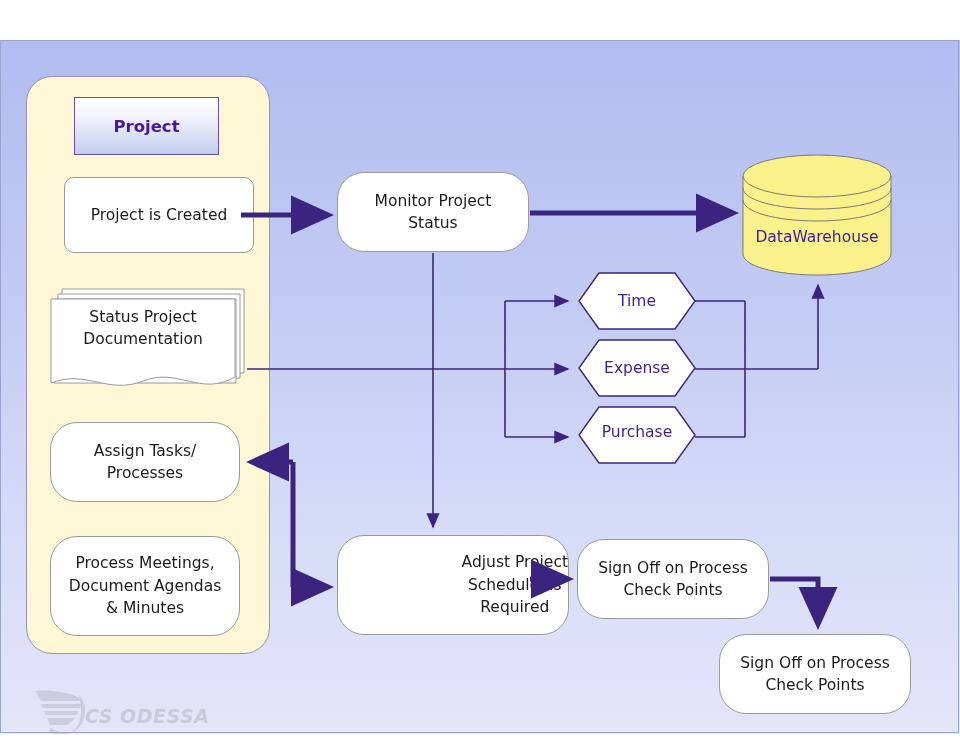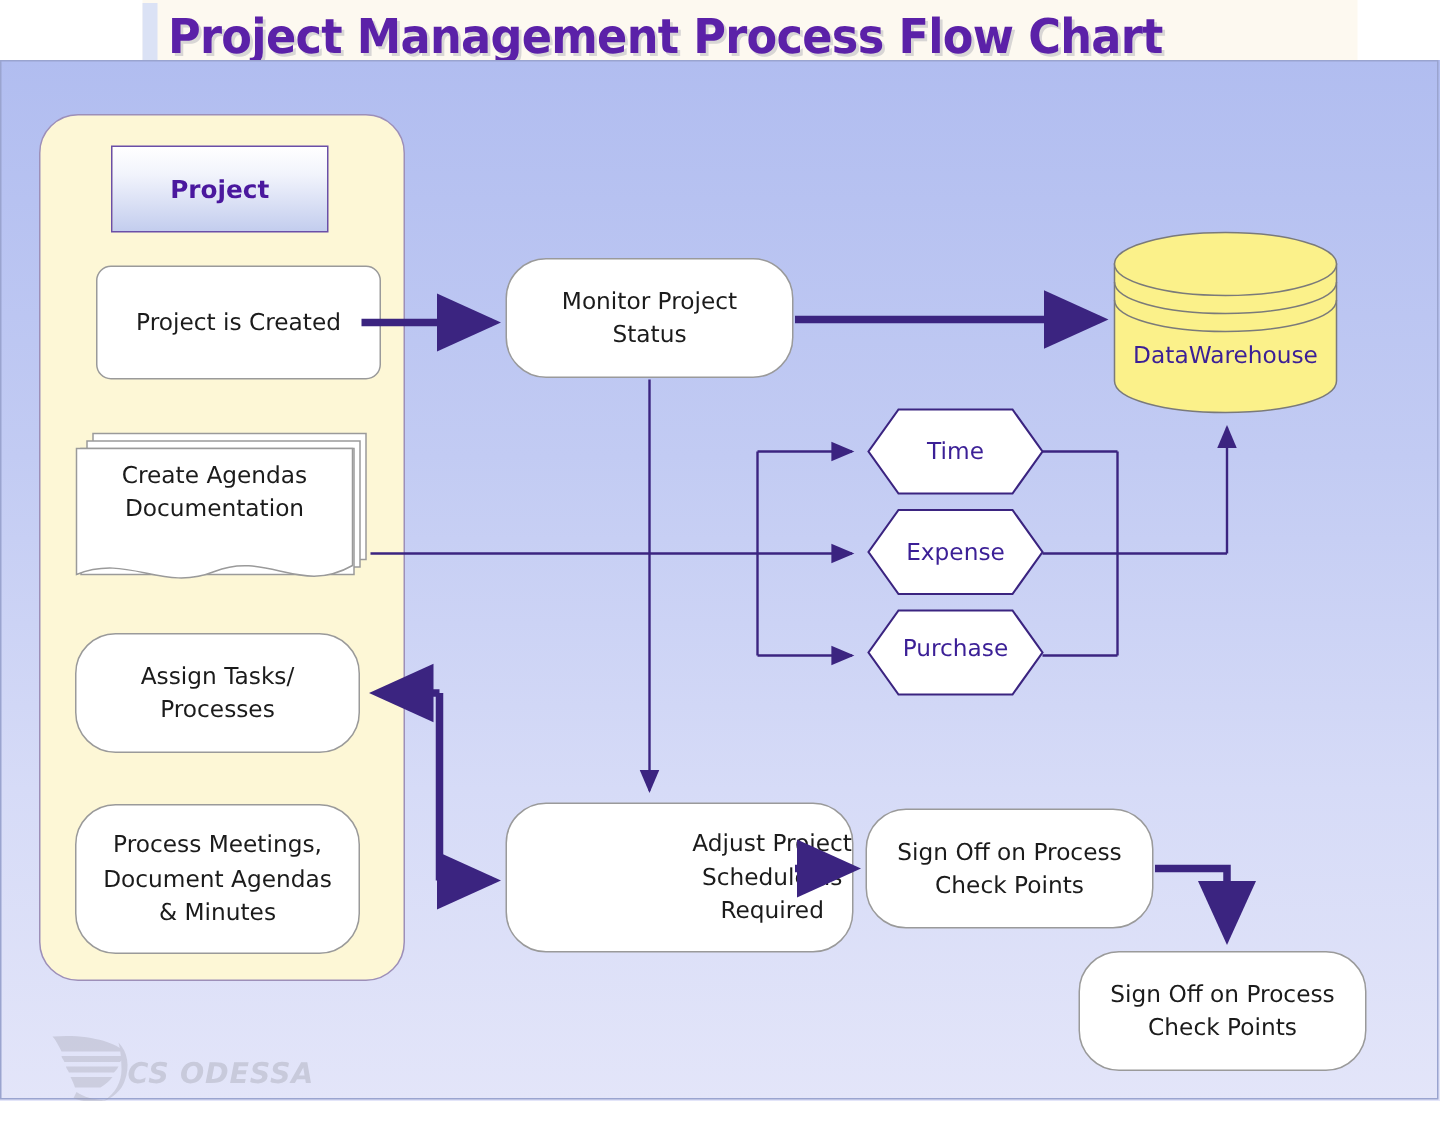--- a/index.html
+++ b/index.html
@@ -99,25 +99,20 @@
     position:absolute;left:60px;top:20px;
     font-family:"DejaVu Sans", sans-serif;font-weight:bold;font-style:italic;
     font-size:19px;color:#8f8f99;letter-spacing:0.5px;white-space:nowrap;
   }
 </style>
 </head>
 <body>
 
 <div id="stage">
 
-  <div id="header">
-    <div id="header-tint"></div>
-    <div id="header-bar"></div>
-    <div id="title">Project Management Process Flow Chart</div>
-  </div>
 
   <div id="canvas">
     <div id="canvas-border"></div>
 
     <div id="panel"></div>
 
     <div id="project-box">
       <span>Project</span>
     </div>
 
@@ -127,21 +122,21 @@
 
     <div id="docshape">
       <svg width="196" height="110" viewBox="0 0 196 110">
         <path d="M12,4 H194 V88 H12 Z" fill="#ffffff" stroke="#9a9a9a" stroke-width="1"></path>
         <path d="M8,9 H190 V93 H8 Z" fill="#ffffff" stroke="#9a9a9a" stroke-width="1"></path>
         <path d="M4,14 H186 V98 H4 Z" fill="#ffffff" stroke="#9a9a9a" stroke-width="1"></path>
         <path d="M1,14 H185 V92 C150,112 128,82 93,96 C58,110 36,84 1,98 Z" fill="#ffffff" stroke="#9a9a9a" stroke-width="1"></path>
       </svg>
       <div id="doclabel">
         <span>
-          <span>Create Agendas</span><br>
+          <span>Status Project</span><br>
           <span>Documentation</span>
         </span>
       </div>
     </div>
 
     <div class="node rect" style="left:50px;top:382px;width:190px;height:80px;">
       <span>
         <span>Assign Tasks/</span><br>
         <span>Processes</span>
       </span>

